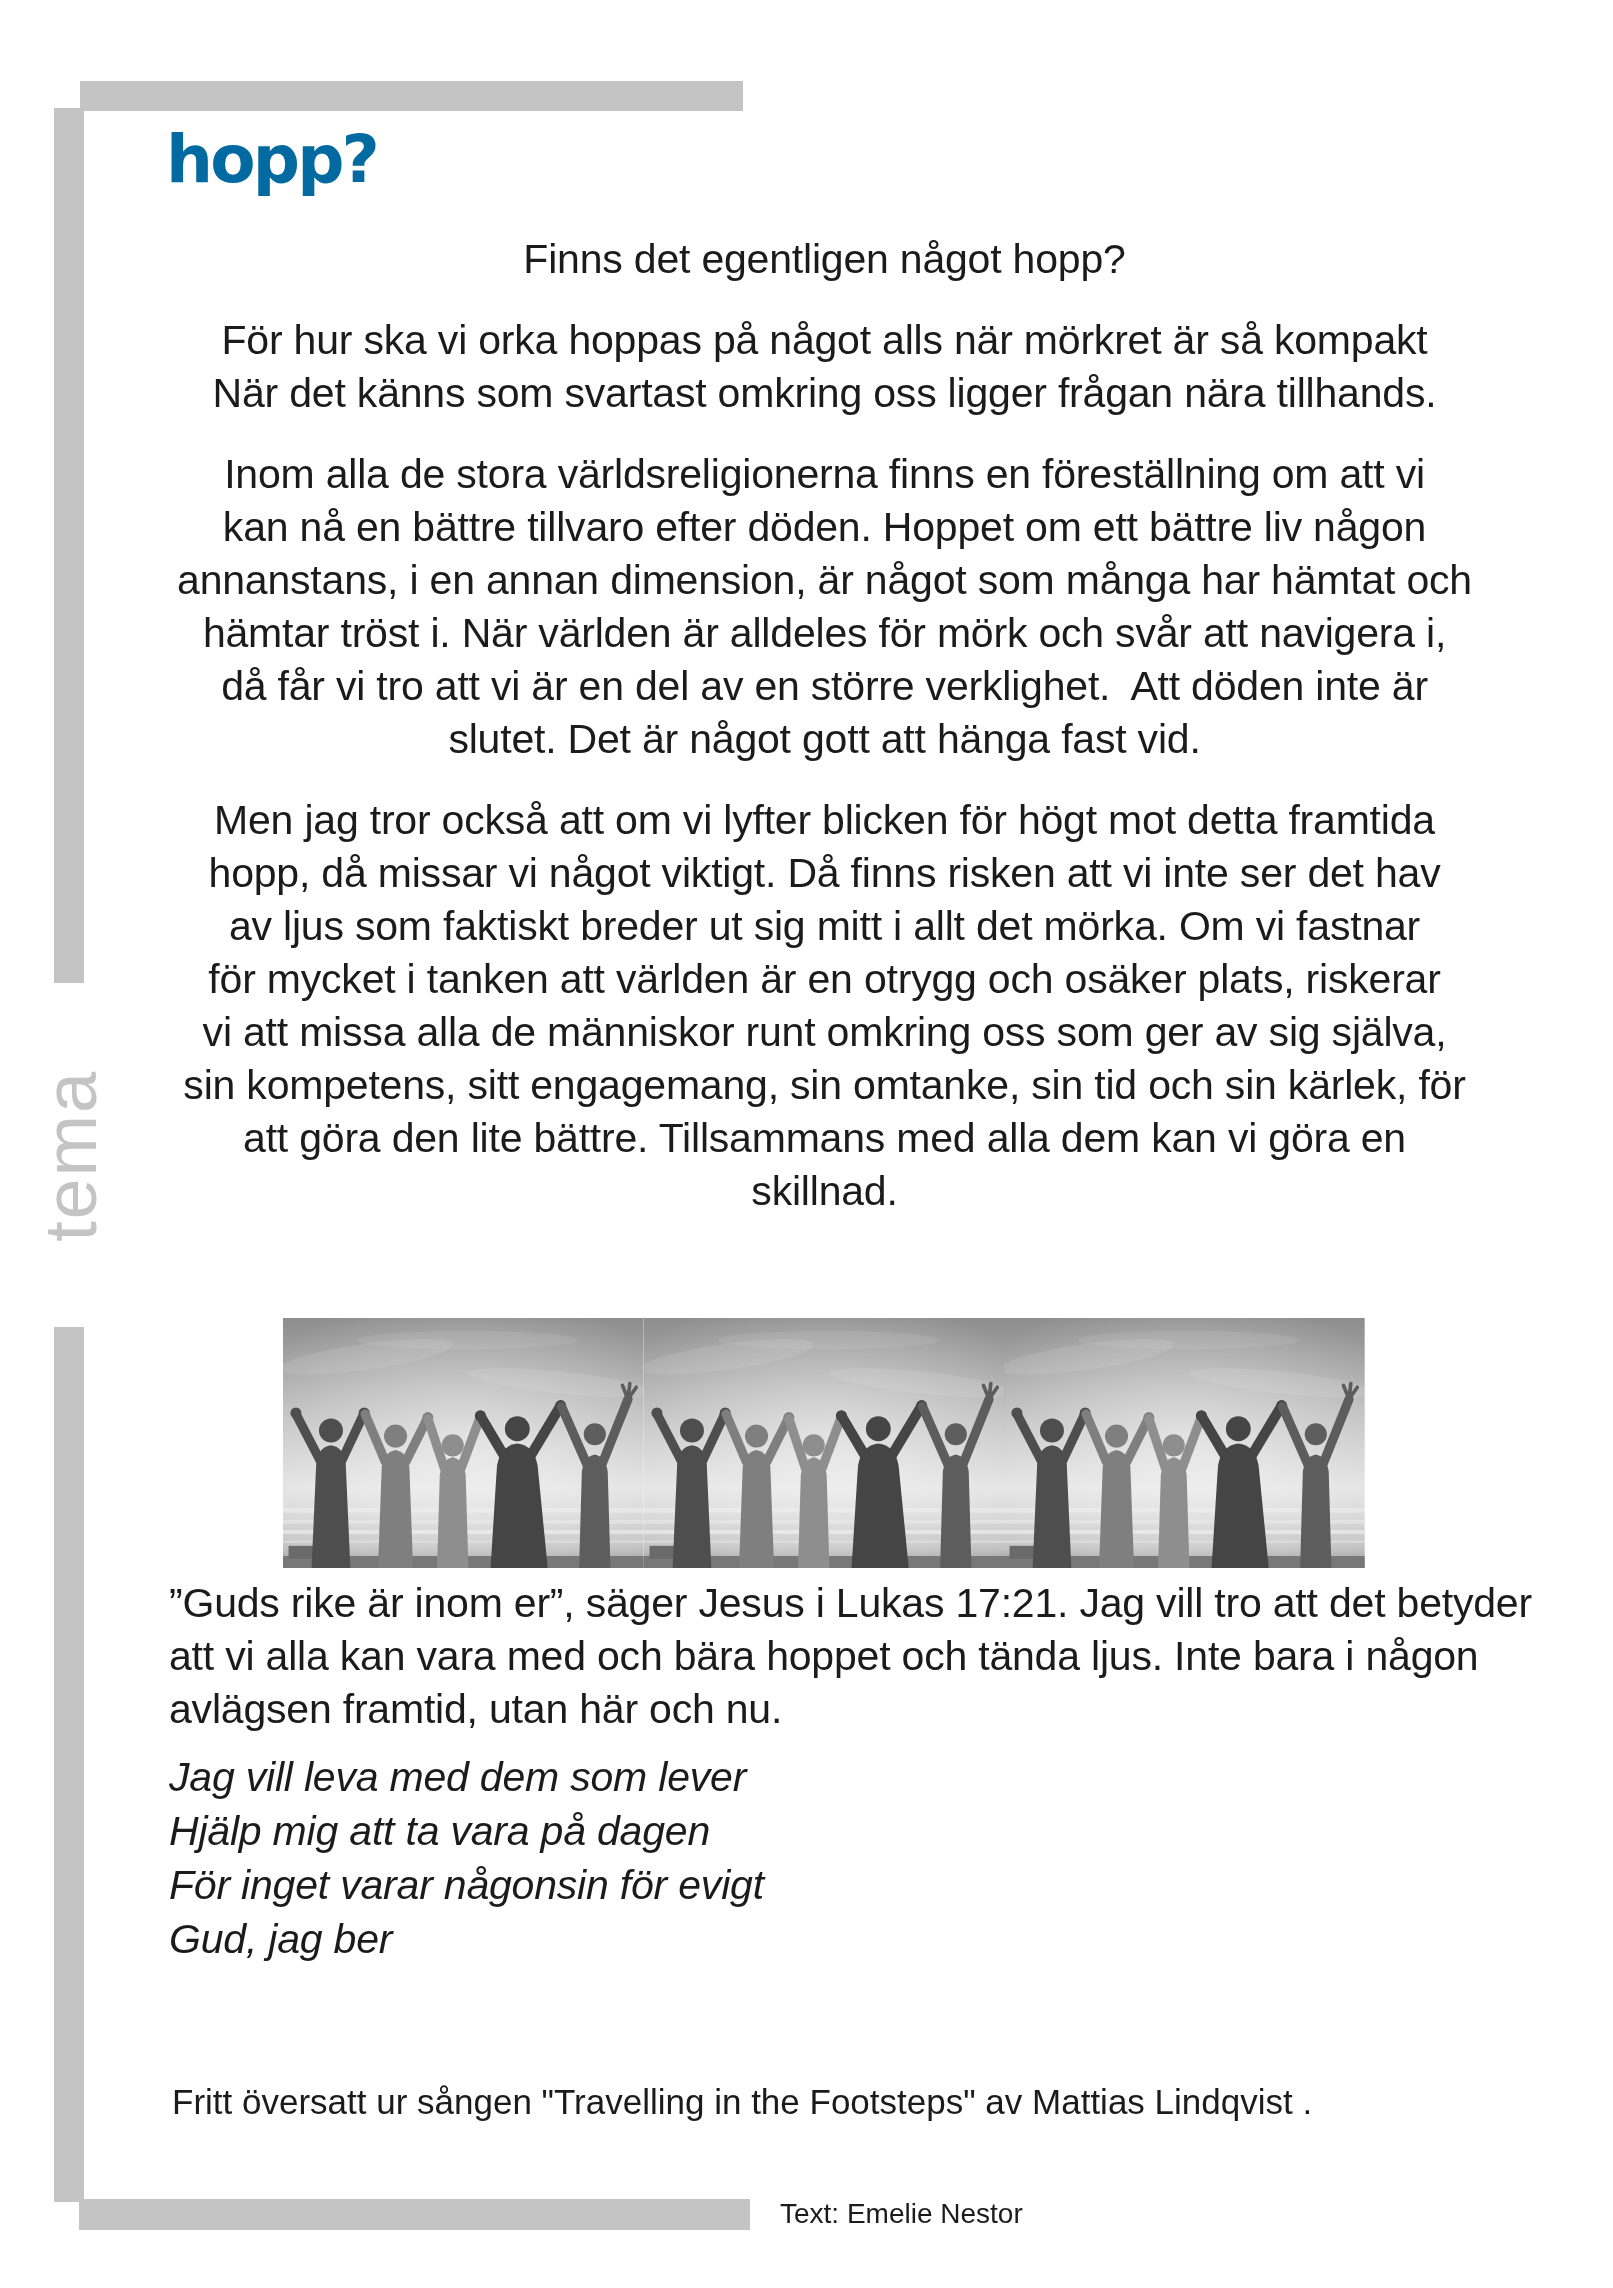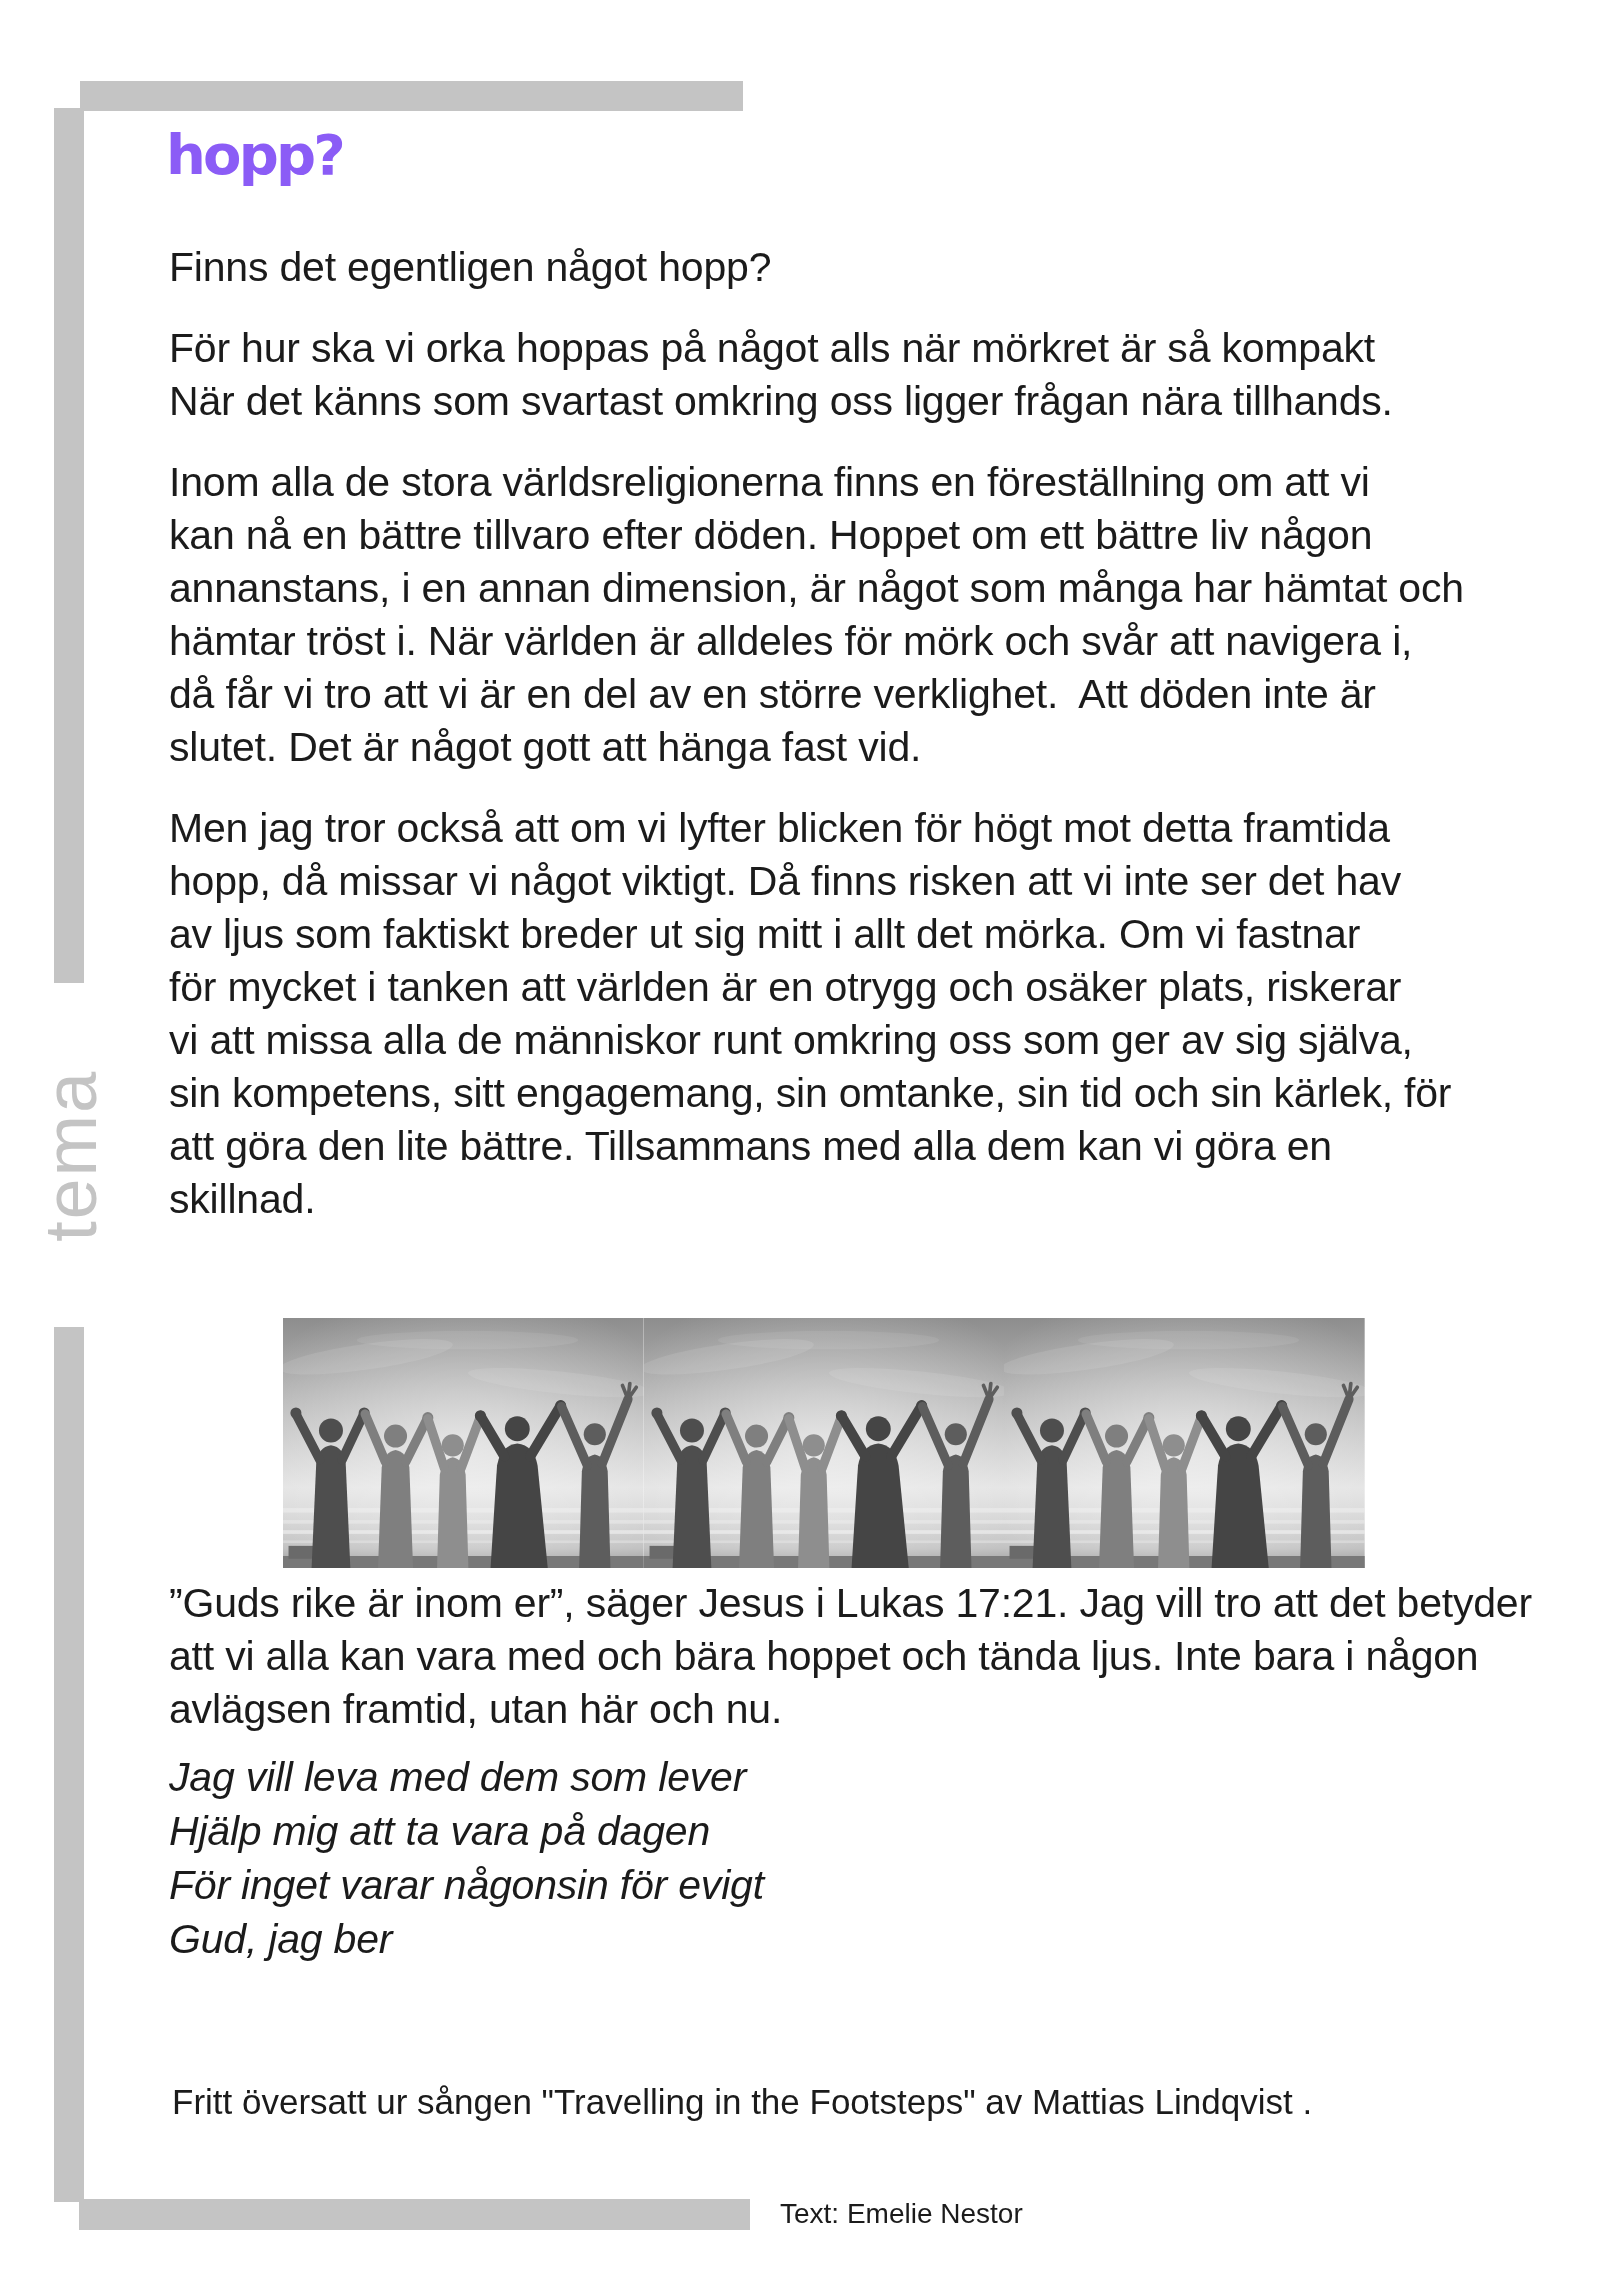--- a/index.html
+++ b/index.html
@@ -22,26 +22,26 @@
   .tema-label {
     position:absolute; left:70px; top:1156px;
     transform:translate(-50%,-50%) rotate(-90deg);
     font-size:74px; letter-spacing:1.8px; color:#c4c4c4;
     white-space:nowrap;
   }
 
   .title {
     position:absolute; left:166px; top:127px; margin:0;
     font-family:"DejaVu Sans", sans-serif;
-    font-weight:bold; font-size:56px; line-height:1;
-    letter-spacing:-2.8px; color:#8b5cf6;
+    font-weight:bold; font-size:66px; line-height:1;
+    letter-spacing:-2.8px; color:#0369a1;
   }
 
   .body-text { position:absolute; left:169px; top:229px; width:1311px; }
-  .body-text p.para { margin:12px 0 28px 0; }
+  .body-text p.para { margin:4px 0 28px 0;text-align:center; }
   .line { display:block; white-space:pre; font-size:41px; line-height:53px; letter-spacing:-0.2px; }
 
   .photo-strip {
     position:absolute; left:283px; top:1318px;
     width:1082px; height:250px; display:flex;
   }
   .photo-strip svg.panel { width:361px; height:250px; display:block; }
 
   .quote-block { position:absolute; left:169px; top:1577px; width:1366px; }
 

